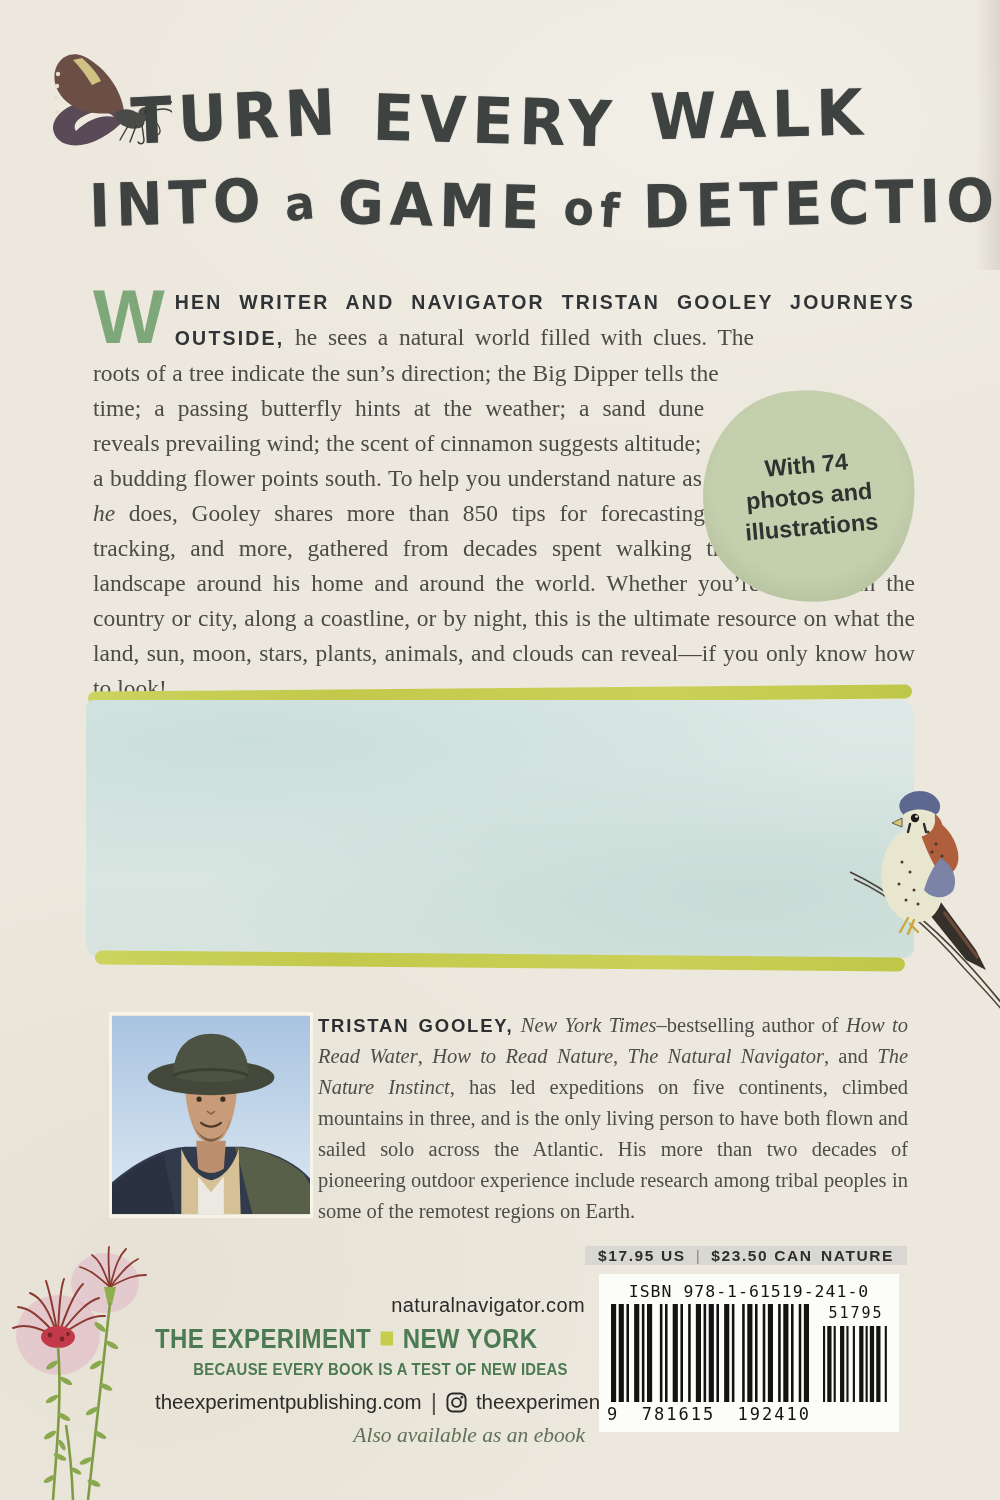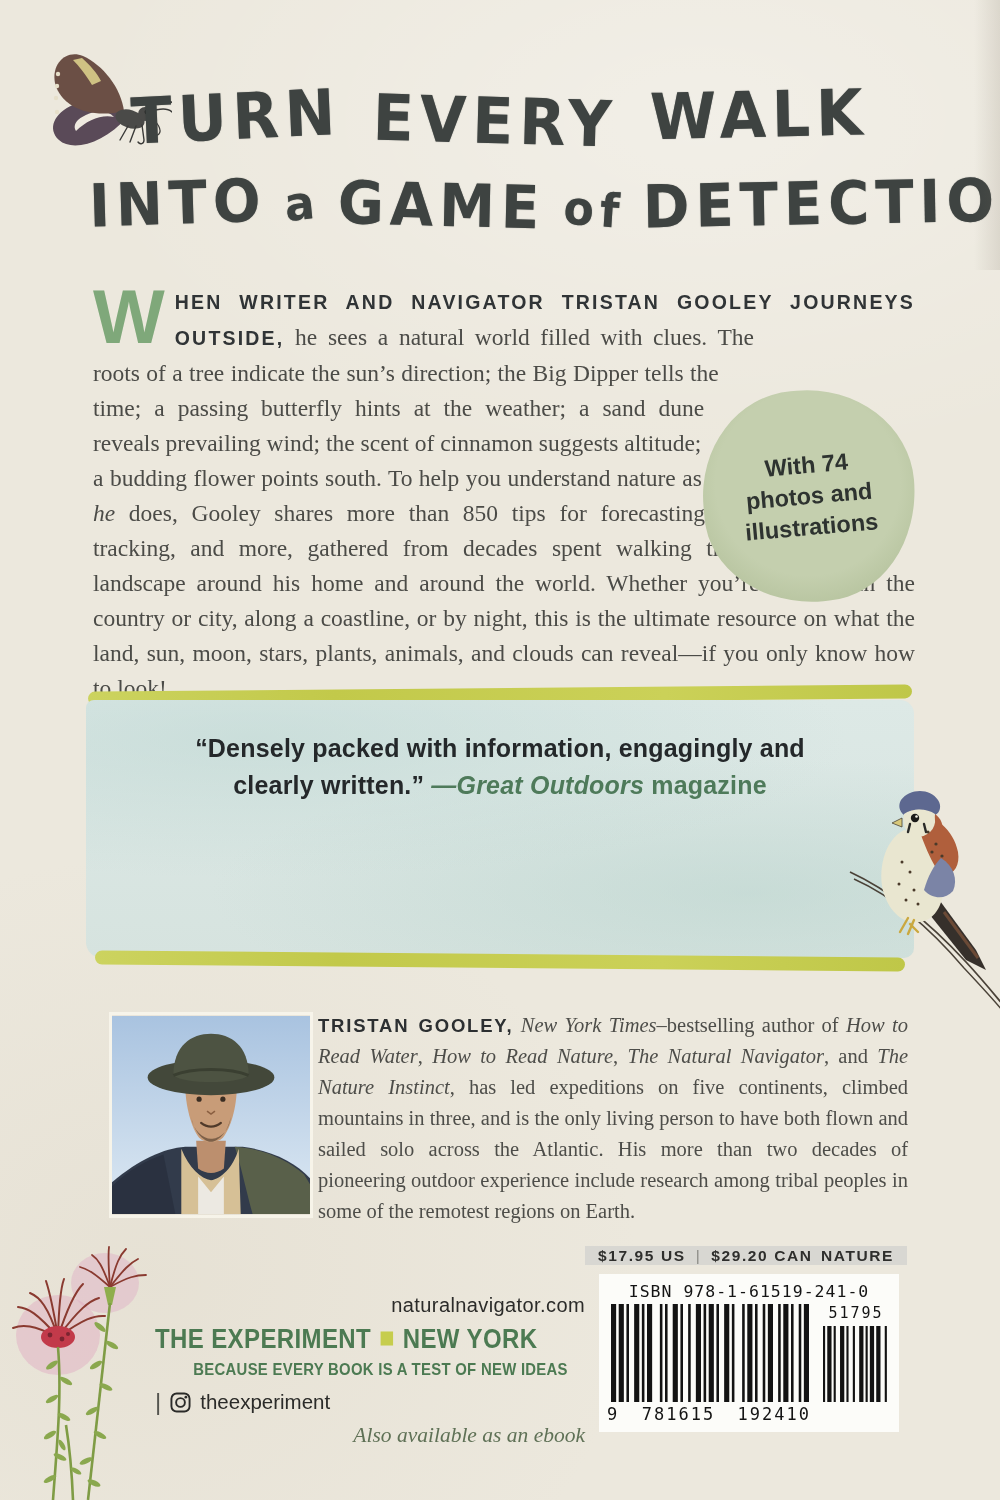--- a/index.html
+++ b/index.html
@@ -161,21 +161,20 @@
         <span>photos and</span>
         <span>illustrations</span>
       </span>
     </span>
     <span><span class="seg lead">HEN WRITER AND NAVIGATOR TRISTAN GOOLEY JOURNEYS OUTSIDE,</span><span class="seg "> he sees a natural world filled with clues. The roots of a tree indicate the sun’s direction; the Big Dipper tells the time; a passing butterfly hints at the weather; a sand dune reveals prevailing wind; the scent of cinnamon suggests altitude; a budding flower points south. To help you understand nature as </span><span class="seg i">he</span><span class="seg "> does, Gooley shares more than 850 tips for forecasting, tracking, and more, gathered from decades spent walking the landscape around his home and around the world. Whether you’re walking in the country or city, along a coastline, or by night, this is the ultimate resource on what the land, sun, moon, stars, plants, animals, and clouds can reveal—if you only know how to look!</span></span>
   </div>
 
   <div class="quote-panel">
     <div class="stroke stroke-top"></div>
     <div class="wash">
-      <p class="quote q2"><span class="seg qt">“Densely packed with information, engagingly and clearly written.” </span><span class="seg src i">—Great Outdoors</span><span class="seg src"> magazine</span></p>
     </div>
     <div class="stroke stroke-bottom"></div>
     <div class="kestrel">
       <svg viewBox="0 0 160 250" width="160" height="250">
         <path d="M6,100 C45,118 85,150 122,190 C137,206 150,222 160,234" stroke="#4a4238" stroke-width="1.8" fill="none"></path>
         <path d="M10,107 C48,124 86,156 120,196 C135,212 148,226 158,238" stroke="#4a4238" stroke-width="1.4" fill="none"></path>
         <path d="M88,118 L132,178 L142,198 L122,188 L82,138Z" fill="#36302b"></path>
         <path d="M100,140 L134,186" stroke="#6b4a36" stroke-width="3"></path>
         <path d="M60,58 C40,68 33,100 40,122 C47,142 60,152 76,150 C92,148 101,130 99,110 C97,88 88,64 60,58Z" fill="#e9e6d0"></path>
         <path d="M68,38 C90,42 110,58 114,80 C116,93 111,101 100,105 C88,96 78,66 68,38Z" fill="#b05f3c"></path>
@@ -237,38 +236,39 @@
 
   <div class="publisher">
     <div class="pub-url1">naturalnavigator.com</div>
     <div class="brand">
       <span>THE EXPERIMENT</span>
       <span class="sq"></span>
       <span>NEW YORK</span>
     </div>
     <div class="tagline">BECAUSE EVERY BOOK IS A TEST OF NEW IDEAS</div>
     <div class="pub-url2">
+      <span>theexperimentpublishing.com</span>
       <span class="pipe">|</span>
       <span class="ig">
         <svg width="21" height="21" viewBox="0 0 22 22">
           <rect x="1.5" y="1.5" width="19" height="19" rx="5.5" fill="none" stroke="#2b2b29" stroke-width="2"></rect>
           <circle cx="11" cy="11" r="4.6" fill="none" stroke="#2b2b29" stroke-width="2"></circle>
           <circle cx="16.6" cy="5.4" r="1.4" fill="#2b2b29"></circle>
         </svg>
       </span>
       <span>theexperiment</span>
     </div>
     <div class="ebook">Also available as an ebook</div>
   </div>
 
   <div class="retail">
     <div class="price-strip">
       <span>$17.95 US</span>
       <span class="pipe">|</span>
-      <span>$29.20 CAN</span>
+      <span>$23.50 CAN</span>
       <span class="cat">NATURE</span>
     </div>
     <div class="barcode-box">
       <div class="isbn">ISBN 978-1-61519-241-0</div>
       <div class="bars-row">
         <svg class="bars-main" width="198" height="98">
             <rect x="0.00" y="0" width="5.14" height="98" fill="#131313"></rect>
             <rect x="7.71" y="0" width="5.14" height="98" fill="#131313"></rect>
             <rect x="15.43" y="0" width="2.57" height="98" fill="#131313"></rect>
             <rect x="23.14" y="0" width="5.14" height="98" fill="#131313"></rect>

